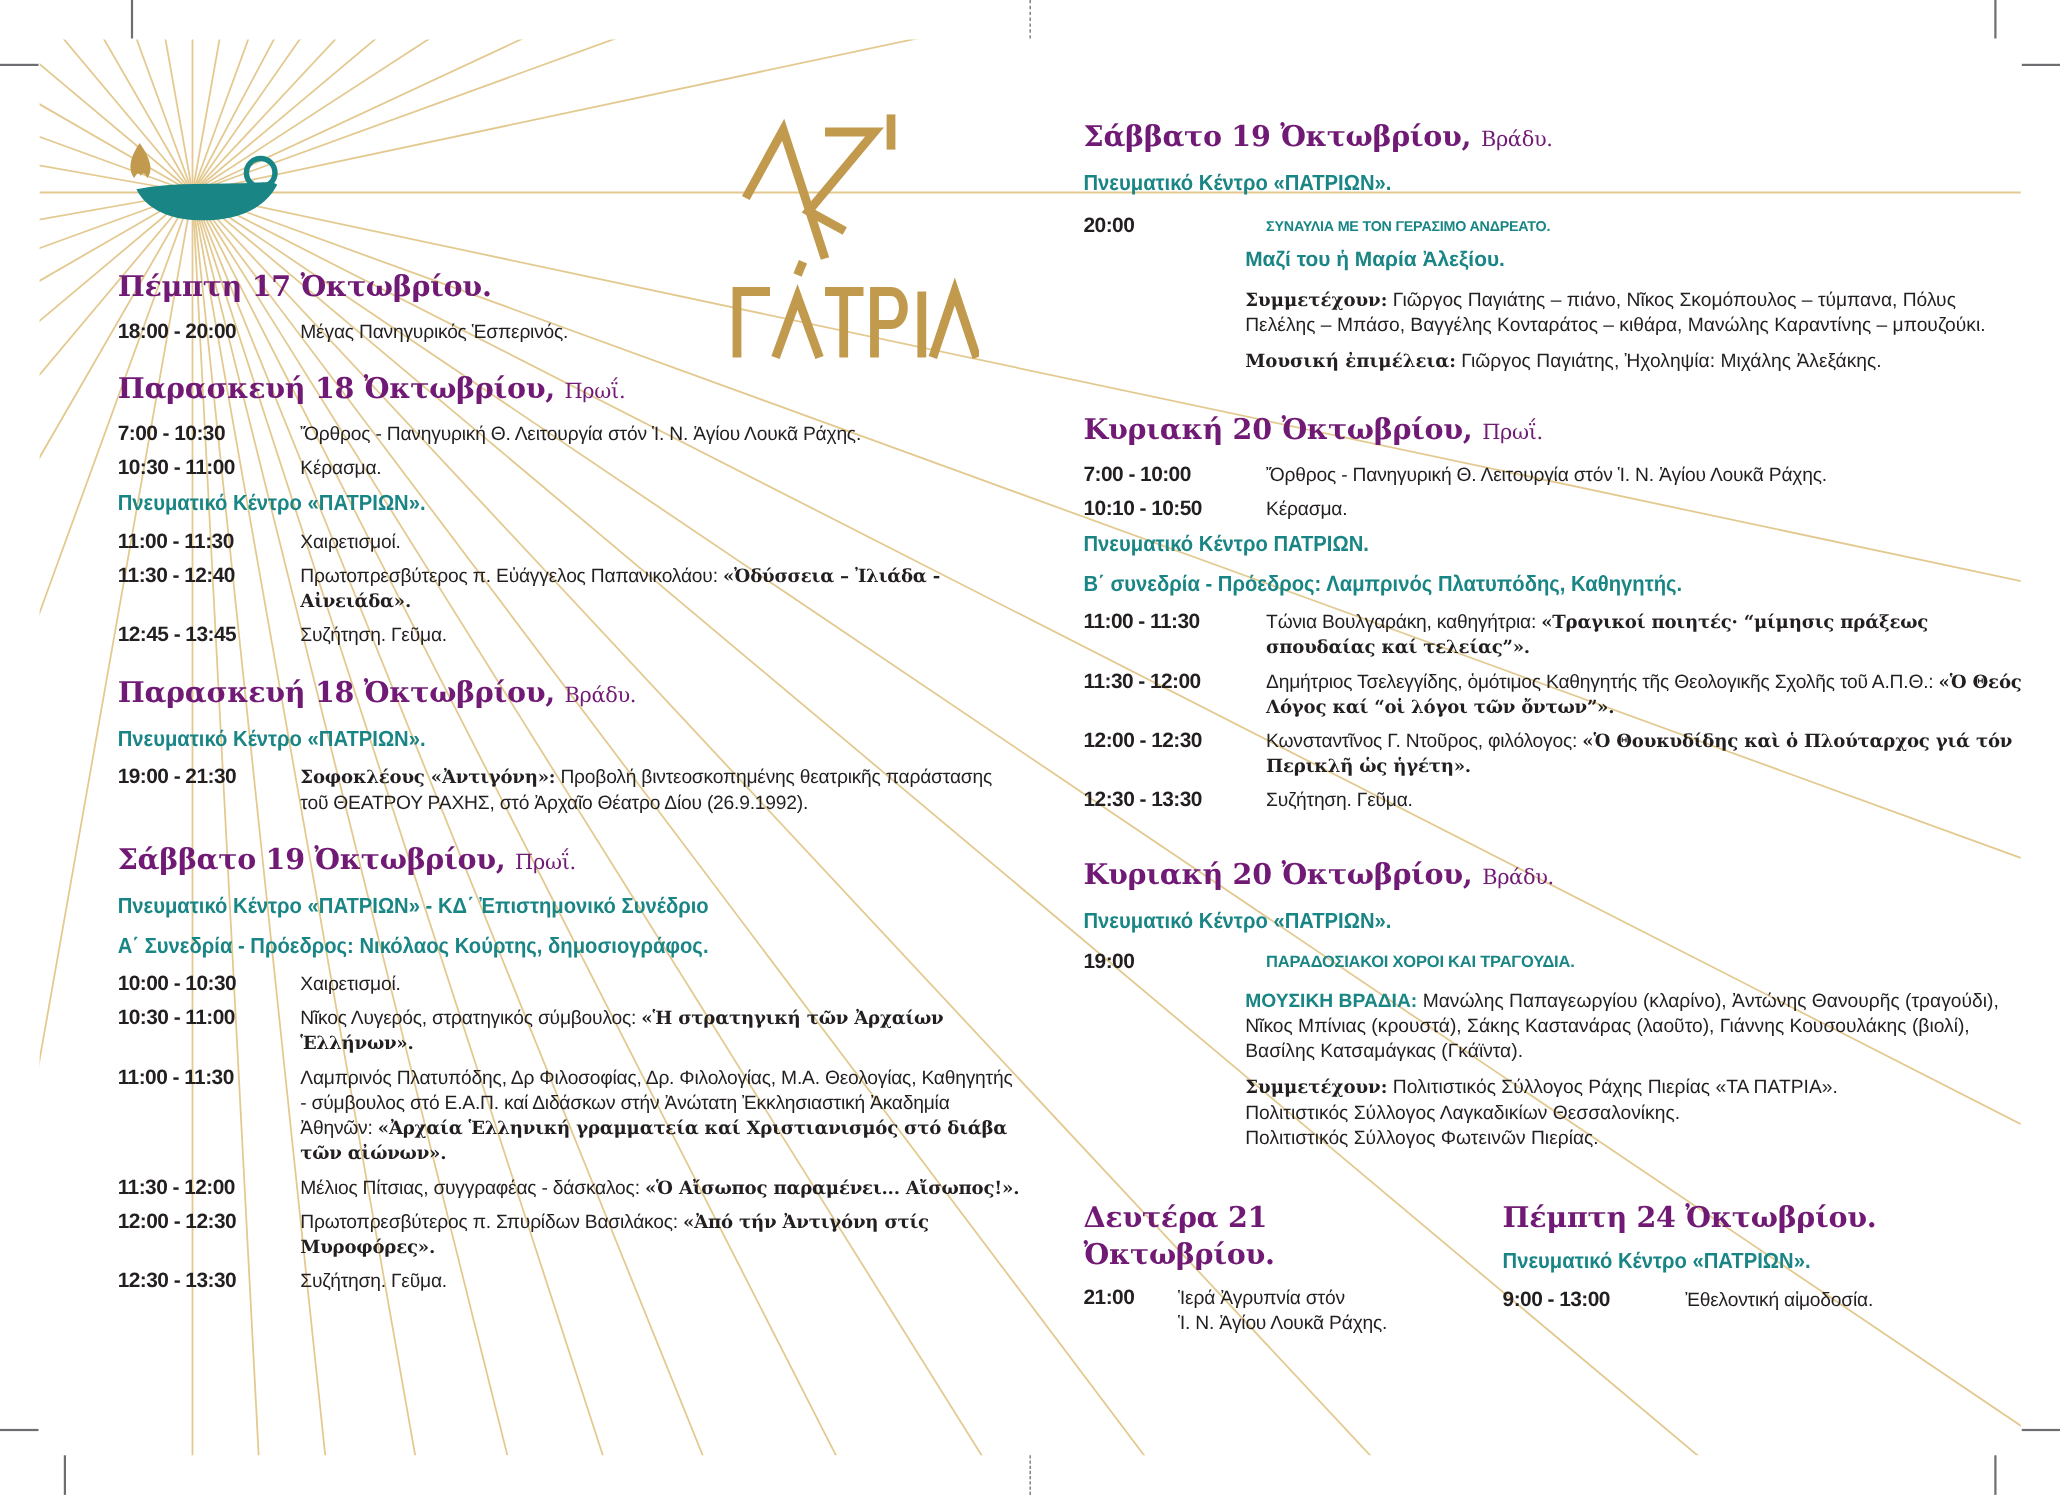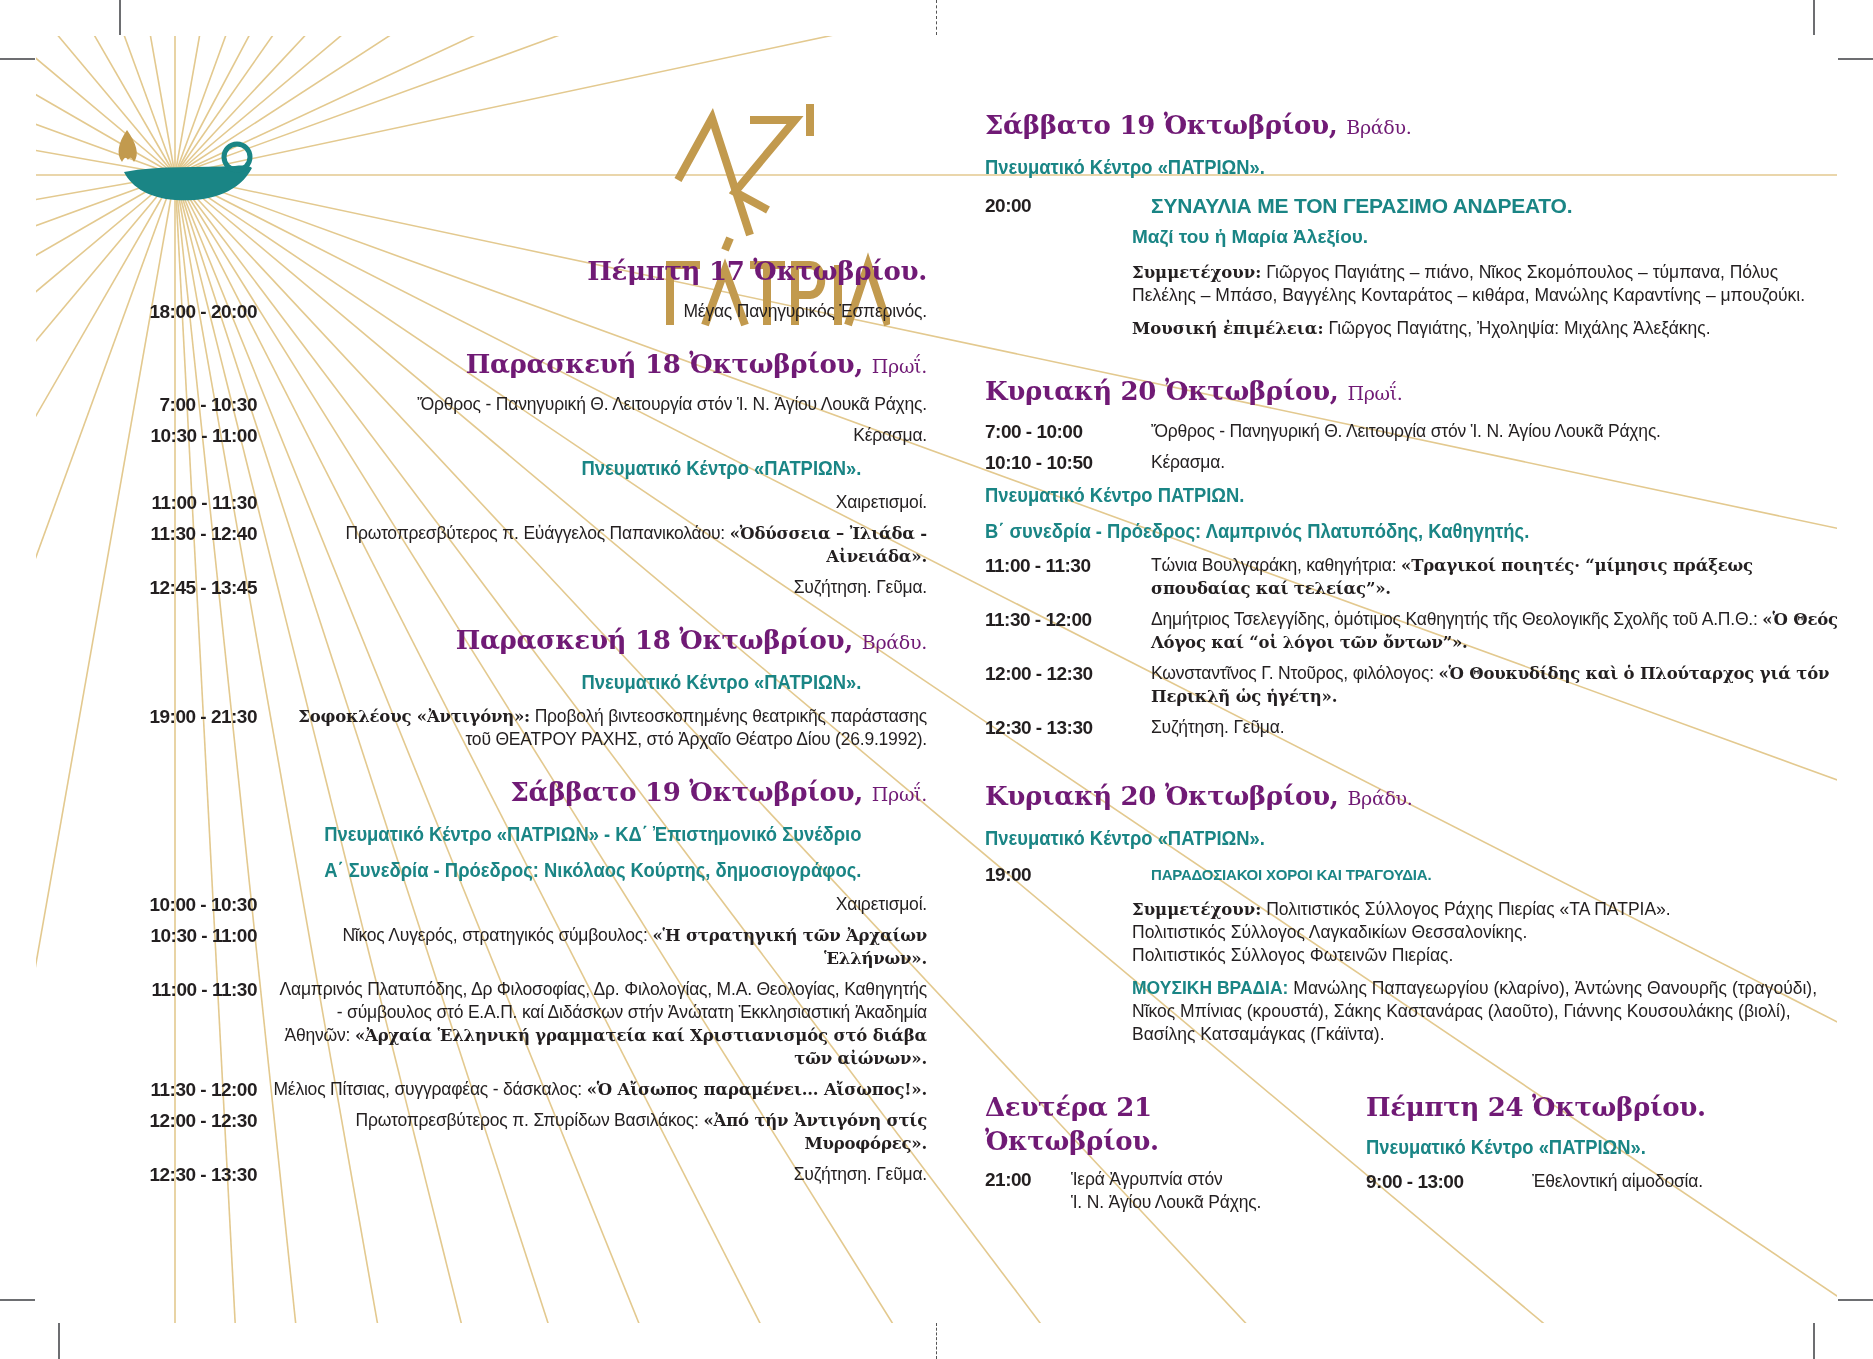--- a/index.html
+++ b/index.html
@@ -3,21 +3,21 @@
 <meta charset="utf-8">
 <style>
   html,body{margin:0;padding:0;background:#fff;}
   body{width:1873px;height:1359px;position:relative;overflow:hidden;font-family:"DejaVu Serif","Liberation Serif",serif;color:#231f20;}
   #rays{position:absolute;left:0;top:0;width:1873px;height:1359px;z-index:0;pointer-events:none;}
   .crop{position:absolute;background:#6d6e71;}
   .fold{position:absolute;left:936px;width:0;border-left:1px dashed #555;}
   .lamp{position:absolute;left:110px;top:110px;width:160px;height:100px;z-index:2;}
   .logo{position:absolute;left:660px;top:100px;width:230px;height:230px;z-index:2;}
   .col{position:absolute;z-index:3;}
-  #left{left:107px;top:254px;width:820px;text-align:right;}
+  #left{left:107px;top:244px;width:820px;}
   #right{left:985px;top:108px;width:860px;}
   .day{font-family:"DejaVu Serif",serif;font-weight:bold;color:#701a75;font-size:26px;letter-spacing:-0.3px;margin:0 0 10px 0;line-height:34px;}
   .day .when{font-weight:normal;font-size:19px;}
   .venue{font-family:"Liberation Sans Narrow","Liberation Sans",sans-serif;font-weight:bold;color:#1a8585;font-size:20px;line-height:26px;margin:4px 0 10px 0;transform:scaleX(.92);transform-origin:left;white-space:nowrap;}
   .row{display:flex;font-size:17.5px;line-height:23px;margin:0 0 8px 0;gap:16px;}
   .row .t{flex:0 0 150px;font-family:"Liberation Sans",sans-serif;font-weight:bold;font-size:19px;letter-spacing:-0.5px;white-space:nowrap;}
   .row .d{flex:1;font-family:"Liberation Sans",sans-serif;letter-spacing:-0.2px;}
   .row .d b{font-family:"DejaVu Serif",serif;font-size:16.5px;}
   .block{margin-bottom:20px;}
   .r .row .t{flex:0 0 150px;}
@@ -189,21 +189,21 @@
     </div>
   </div>
 
 <div class="col r" id="right">
 
   <div class="block">
     <div class="day"><span>Σάββατο 19 Ὀκτωβρίου,</span> <span class="when">Βράδυ.</span></div>
     <div class="venue">Πνευματικό Κέντρο «ΠΑΤΡΙΩΝ».</div>
     <div class="row" style="margin-top:14px">
       <span class="t">20:00</span>
-      <span class="d teal" style="font-size:21px">ΣΥΝΑΥΛΙΑ ΜΕ ΤΟΝ ΓΕΡΑΣΙΜΟ ΑΝΔΡΕΑΤΟ.</span>
+      <span class="d teal" style="font-size:13px">ΣΥΝΑΥΛΙΑ ΜΕ ΤΟΝ ΓΕΡΑΣΙΜΟ ΑΝΔΡΕΑΤΟ.</span>
     </div>
     <div class="tealtitle">Μαζί του ἡ Μαρία Ἀλεξίου.</div>
     <div class="sub"><b style="font-family:'DejaVu Serif',serif;font-size:16.5px">Συμμετέχουν:</b><span> Γιῶργος Παγιάτης – πιάνο, Νῖκος Σκομόπουλος – τύμπανα, Πόλυς Πελέλης – Μπάσο, Βαγγέλης Κονταράτος – κιθάρα, Μανώλης Καραντίνης – μπουζούκι.</span></div>
     <div class="sub"><b style="font-family:'DejaVu Serif',serif;font-size:16.5px">Μουσική ἐπιμέλεια:</b><span> Γιῶργος Παγιάτης, Ἠχοληψία: Μιχάλης Ἀλεξάκης.</span></div>
   </div>
 
   <div class="block" style="margin-top:34px">
     <div class="day"><span>Κυριακή 20 Ὀκτωβρίου,</span> <span class="when">Πρωΐ.</span></div>
     <div id="sunA">
         <div class="row">
@@ -237,26 +237,26 @@
       </div>
   </div>
 
   <div class="block" style="margin-top:40px">
     <div class="day"><span>Κυριακή 20 Ὀκτωβρίου,</span> <span class="when">Βράδυ.</span></div>
     <div class="venue">Πνευματικό Κέντρο «ΠΑΤΡΙΩΝ».</div>
     <div class="row" style="margin-top:12px;margin-bottom:12px">
       <span class="t">19:00</span>
       <span class="d teal" style="font-size:15px">ΠΑΡΑΔΟΣΙΑΚΟΙ ΧΟΡΟΙ ΚΑΙ ΤΡΑΓΟΥΔΙΑ.</span>
     </div>
+    <div class="sub"><b class="teal">ΜΟΥΣΙΚΗ ΒΡΑΔΙΑ:</b><span> Μανώλης Παπαγεωργίου (κλαρίνο), Ἀντώνης Θανουρῆς (τραγούδι), Νῖκος Μπίνιας (κρουστά), Σάκης Καστανάρας (λαοῦτο), Γιάννης Κουσουλάκης (βιολί), Βασίλης Κατσαμάγκας (Γκάϊντα).</span></div>
     <div class="sub">
       <b style="font-family:'DejaVu Serif',serif;font-size:16.5px">Συμμετέχουν:</b><span> Πολιτιστικός Σύλλογος Ράχης Πιερίας «ΤΑ ΠΑΤΡΙΑ».</span><br>
       <span>Πολιτιστικός Σύλλογος Λαγκαδικίων Θεσσαλονίκης.</span><br>
       <span>Πολιτιστικός Σύλλογος Φωτεινῶν Πιερίας.</span>
     </div>
-    <div class="sub"><b class="teal">ΜΟΥΣΙΚΗ ΒΡΑΔΙΑ:</b><span> Μανώλης Παπαγεωργίου (κλαρίνο), Ἀντώνης Θανουρῆς (τραγούδι), Νῖκος Μπίνιας (κρουστά), Σάκης Καστανάρας (λαοῦτο), Γιάννης Κουσουλάκης (βιολί), Βασίλης Κατσαμάγκας (Γκάϊντα).</span></div>
   </div>
 
   <div class="split" style="margin-top:44px">
     <div style="width:345px">
       <div class="day">Δευτέρα 21 Ὀκτωβρίου.</div>
       <div class="row">
         <span class="t" style="flex:0 0 70px">21:00</span>
         <span class="d"><span>Ἱερά Ἀγρυπνία στόν</span><br><span>Ἱ. Ν. Ἁγίου Λουκᾶ Ράχης.</span></span>
       </div>
     </div>

